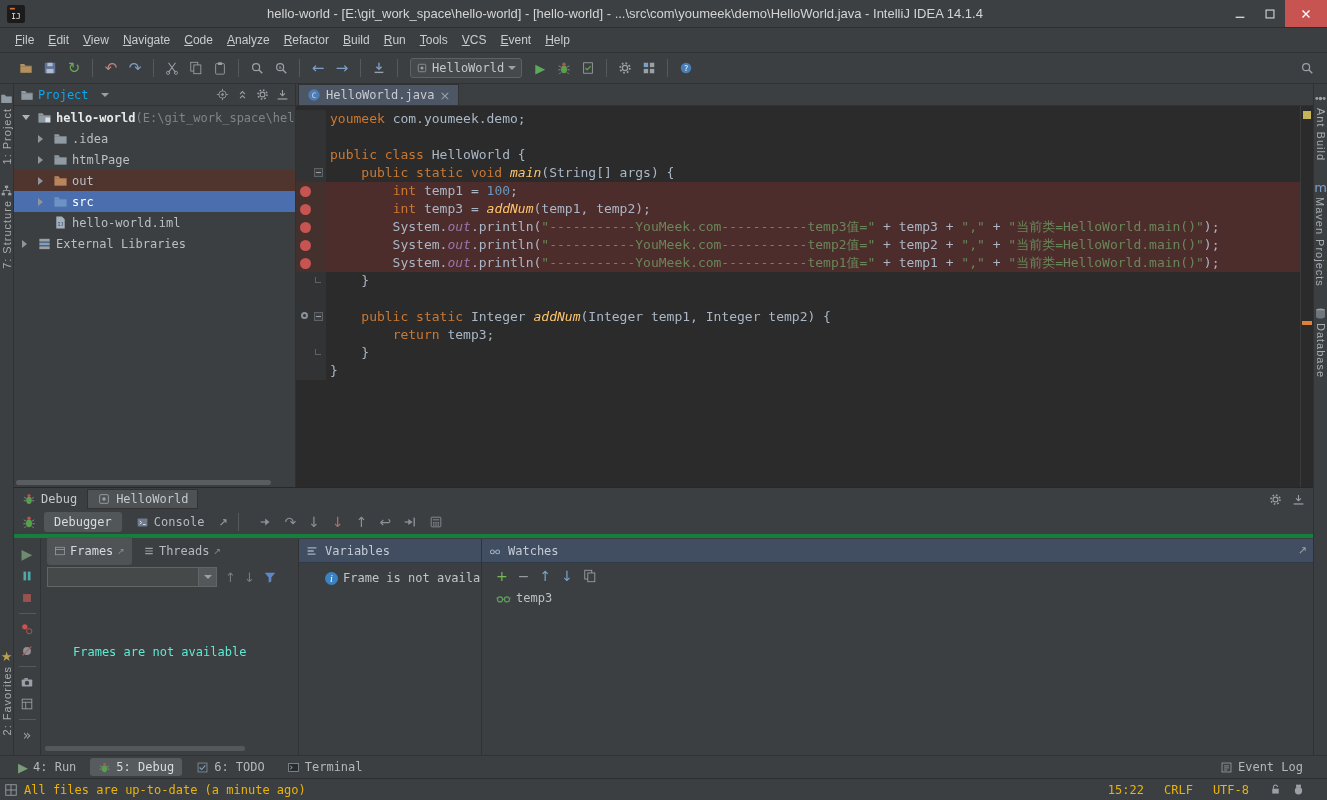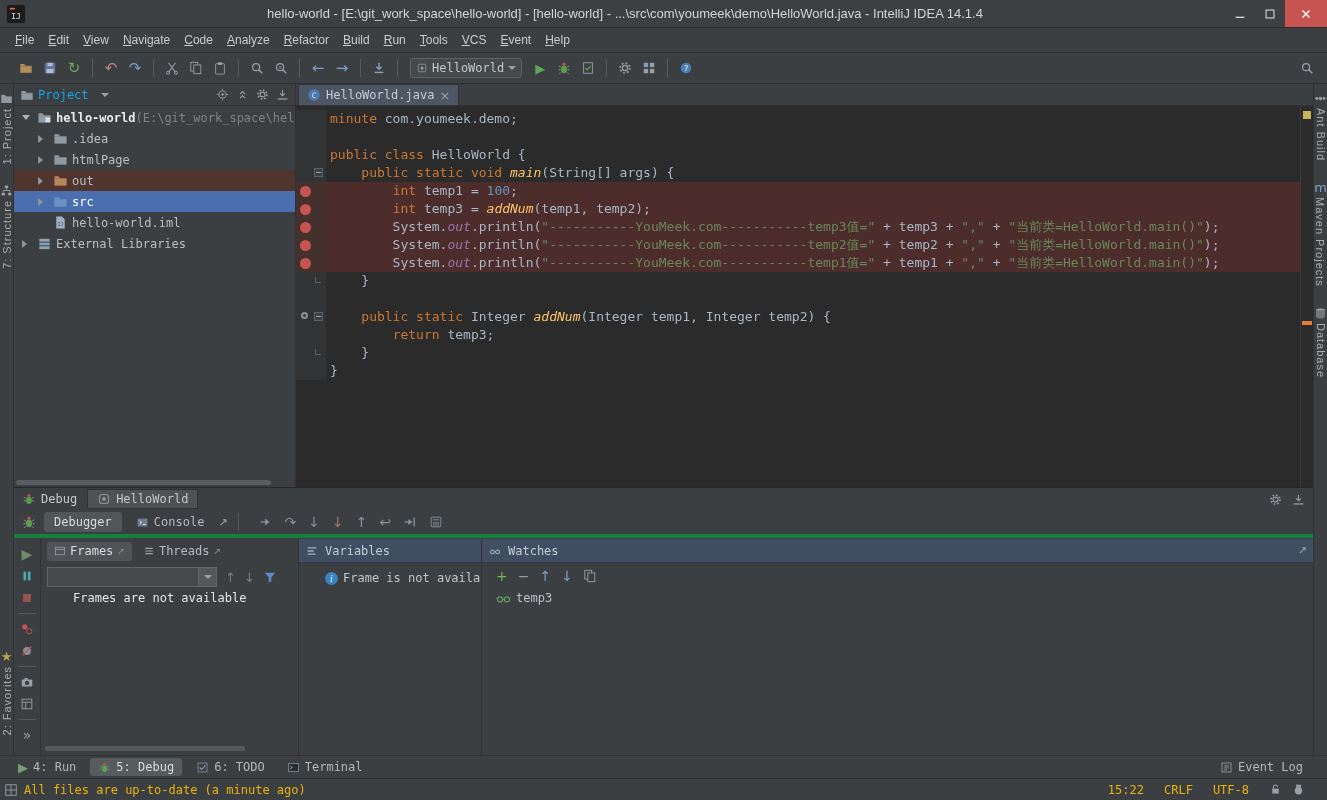--- a/index.html
+++ b/index.html
@@ -91,27 +91,27 @@
   .dbg-toolbar{height:28px;display:flex;align-items:center;gap:4px;padding:0 8px;border-bottom:4px solid #15803d;}
   .dbg-tabbtn{height:20px;display:flex;align-items:center;gap:5px;padding:0 10px;border-radius:3px;color:#b5bac0;}
   .dbg-tabbtn.active{background:#515658;color:#d7dbdf;}
   .steps{display:flex;align-items:center;gap:12px;margin-left:10px;}
   .dbg-content{position:absolute;top:51px;left:0;right:0;bottom:0;}
   .dbg-strip{position:absolute;left:0;top:0;bottom:0;width:27px;border-right:1px solid #323232;
              display:flex;flex-direction:column;align-items:center;padding-top:8px;gap:8px;}
   .vsep{width:17px;height:1px;background:#55595b;}
   .frames{position:absolute;left:27px;top:0;bottom:0;width:258px;border-right:1px solid #323232;}
   .frames-tabs{height:24px;display:flex;align-items:center;gap:4px;padding-left:6px;}
-  .f-tab{height:19px;display:flex;align-items:center;gap:4px;padding:0 7px;border-radius:3px;color:#b5bac0;}
+  .f-tab{height:28px;display:flex;align-items:center;gap:4px;padding:0 7px;border-radius:3px;color:#b5bac0;}
   .f-tab.active{background:#4f5356;color:#d7dbdf;}
   .combo-row{height:28px;display:flex;align-items:center;gap:8px;padding-left:6px;}
   .dbg-combo{width:170px;height:20px;background:#45494a;border:1px solid #646464;display:flex;}
   .dbg-combo .cbody{flex:1;}
   .dbg-combo .cbtn{width:18px;background:#54585a;border-left:1px solid #646464;display:flex;align-items:center;justify-content:center;}
-  .frames-msg{padding-left:32px;color:#e5e5e5;}
+  .frames-msg{margin-top:54px;padding-left:32px;color:#5eead4;}
   .frames-hscroll{position:absolute;bottom:4px;left:4px;width:200px;height:5px;background:#55585a;border-radius:2px;}
   .variables{position:absolute;left:285px;top:0;bottom:0;width:183px;border-right:1px solid #323232;overflow:hidden;}
   .watches{position:absolute;left:468px;top:0;bottom:0;right:0;}
   .sub-head{height:24px;background:#414e61;border-bottom:1px solid #2f3a49;display:flex;align-items:center;
             gap:6px;padding:0 6px;color:#c3cbd6;}
   .sub-head .sh-right{margin-left:auto;}
   .var-msg{display:flex;align-items:center;gap:5px;margin-top:8px;padding-left:26px;white-space:nowrap;overflow:hidden;color:#c0c5ca;}
   .info-dot{width:13px;height:13px;border-radius:50%;background:#3a82c4;color:#fff;font-size:10px;
             display:flex;align-items:center;justify-content:center;flex:none;font-family:"Liberation Serif",serif;font-style:italic;}
   .watch-toolbar{height:26px;display:flex;align-items:center;gap:10px;padding-left:14px;}
@@ -563,21 +563,21 @@
           </span>
         <span>HelloWorld.java</span>
         <span class="icon">
             <span class="icon">
               <span class="g" style="color: rgb(154, 160, 166); font-size: 13px;">×</span>
             </span>
           </span>
       </div>
     </div>
     <div class="code-wrap" id="code">
-        <div class="ln"><div class="gut"></div><div class="code"><span class="kw">minute </span><span>com.youmeek.demo;</span></div></div>
+        <div class="ln"><div class="gut"></div><div class="code"><span class="kw">youmeek </span><span>com.youmeek.demo;</span></div></div>
         <div class="ln"><div class="gut"></div><div class="code"></div></div>
         <div class="ln"><div class="gut"></div><div class="code"><span class="kw">public class </span><span>HelloWorld {</span></div></div>
         <div class="ln"><div class="gut"><div class="fold"></div></div><div class="code"><span>    </span><span class="kw">public static void </span><span class="decl">main</span><span>(String[] args) {</span></div></div>
         <div class="ln bp"><div class="gut"><div class="bp-dot"></div></div><div class="code"><span>        </span><span class="kw">int </span><span>temp1 = </span><span class="num">100</span><span>;</span></div></div>
         <div class="ln bp"><div class="gut"><div class="bp-dot"></div></div><div class="code"><span>        </span><span class="kw">int </span><span>temp3 = </span><span class="scall">addNum</span><span>(temp1, temp2);</span></div></div>
         <div class="ln bp"><div class="gut"><div class="bp-dot"></div></div><div class="code"><span>        System.</span><span class="sf">out</span><span>.println(</span><span class="str">"-----------YouMeek.com-----------temp3值="</span><span> + temp3 + </span><span class="str">","</span><span> + </span><span class="str">"当前类=HelloWorld.main()"</span><span>);</span></div></div>
         <div class="ln bp"><div class="gut"><div class="bp-dot"></div></div><div class="code"><span>        System.</span><span class="sf">out</span><span>.println(</span><span class="str">"-----------YouMeek.com-----------temp2值="</span><span> + temp2 + </span><span class="str">","</span><span> + </span><span class="str">"当前类=HelloWorld.main()"</span><span>);</span></div></div>
         <div class="ln bp"><div class="gut"><div class="bp-dot"></div></div><div class="code"><span>        System.</span><span class="sf">out</span><span>.println(</span><span class="str">"-----------YouMeek.com-----------temp1值="</span><span> + temp1 + </span><span class="str">","</span><span> + </span><span class="str">"当前类=HelloWorld.main()"</span><span>);</span></div></div>
         <div class="ln"><div class="gut"><div class="fold-end"></div></div><div class="code"><span>    }</span></div></div>
         <div class="ln"><div class="gut"></div><div class="code"></div></div>

